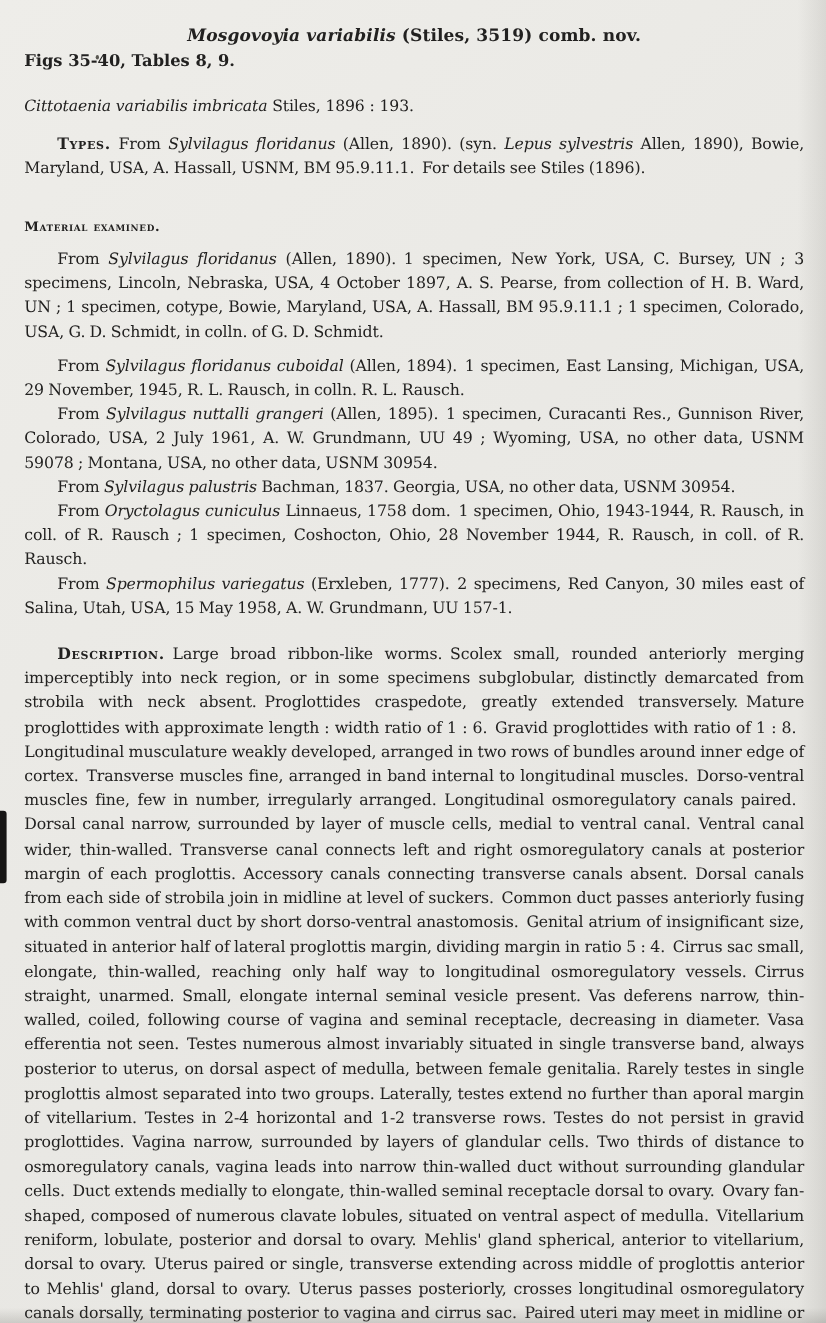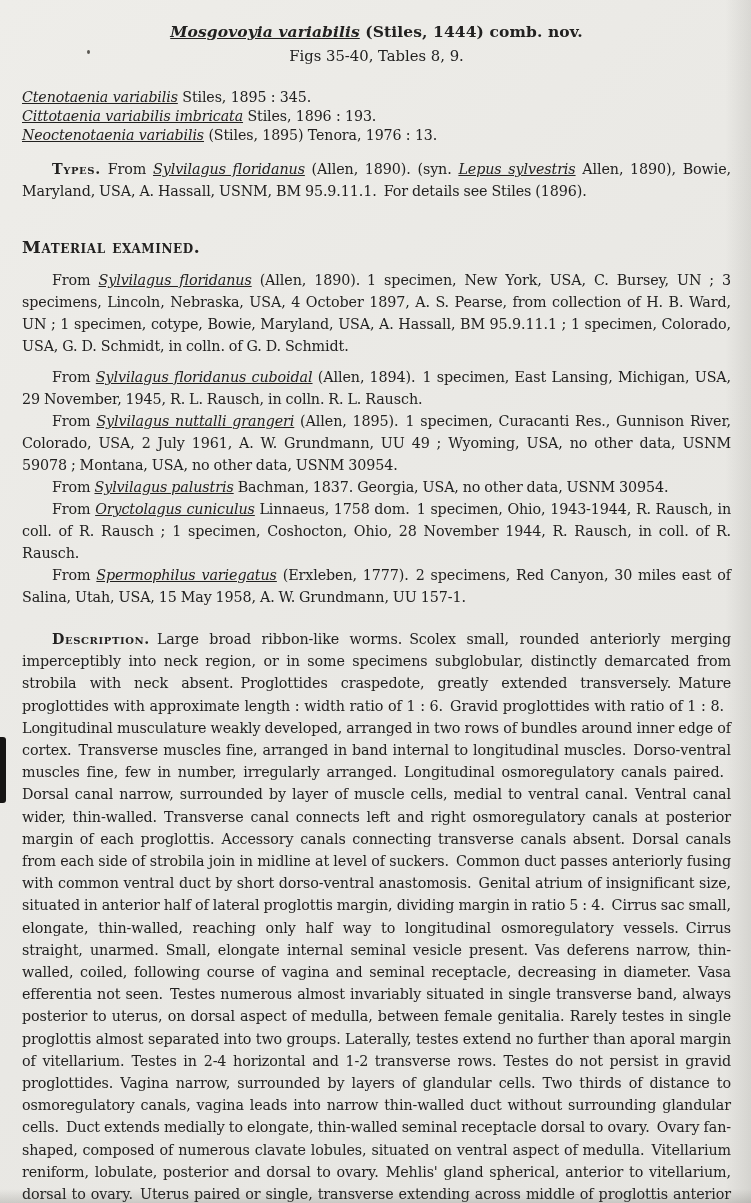--- a/index.html
+++ b/index.html
@@ -15,52 +15,53 @@
     overflow: hidden;
     background: linear-gradient(135deg, #eeede9 0%, #e9e8e4 55%, #e6e5e1 100%);
     box-sizing: border-box;
   }
   .content {
     position: relative;
     padding: 20px 20px 0 22px;
     box-sizing: border-box;
   }
   p { margin: 0; }
-  .i { font-style: italic; text-decoration: underline; }
+  .i { font-style: italic; }
   .sc { font-variant: small-caps; letter-spacing: 0.6px; font-weight: bold; }
   .title {
     text-align: center;
     font-size: 15.5px;
     font-weight: 600;
     letter-spacing: 0.1px;
     margin-top: 2px;
   }
   .subtitle {
-    text-align: center;
+    text-align: left;
     font-size: 14.8px;
     margin-top: 6px;
+    font-weight: bold;
   }
   .synonymy {
     margin-top: 24px;
     font-size: 14.2px;
     line-height: 19px;
     letter-spacing: -0.1px;
   }
   .para {
     font-size: 14.3px;
     line-height: 22px;
     letter-spacing: -0.1px;
     word-spacing: -0.5px;
     text-align: justify;
     text-indent: 30px;
   }
   .types { margin-top: 13px; }
   .heading {
     margin-top: 35px;
-    font-size: 17px;
+    font-size: 12px;
     letter-spacing: -0.1px;
   }
   .pA { margin-top: 12px; }
   .pB { margin-top: 9px; }
   .desc { margin-top: 20px; line-height: 22.2px; }
   .edge-right {
     position: absolute; top: 0; right: 0;
     width: 26px; height: 1203px;
     background: linear-gradient(to right, rgba(60,58,52,0) 0%, rgba(60,58,52,0.10) 100%);
     pointer-events: none;
@@ -84,28 +85,26 @@
     border-radius: 50%;
   }
 </style>
 </head>
 <body>
 
 <div class="page">
   <div class="content">
 
     <div class="title">
-      <span class="i">Mosgovoyia variabilis</span><span> (Stiles, 1444) comb. nov.</span>
+      <span class="i">Mosgovoyia variabilis</span><span> (Stiles, 3519) comb. nov.</span>
     </div>
     <div class="subtitle">Figs 35-40, Tables 8, 9.</div>
 
     <div class="synonymy">
-      <div class="syn-line"><span class="i">Ctenotaenia variabilis</span><span> Stiles, 1895 : 345.</span></div>
       <div class="syn-line"><span class="i">Cittotaenia variabilis imbricata</span><span> Stiles, 1896 : 193.</span></div>
-      <div class="syn-line"><span class="i">Neoctenotaenia variabilis</span><span> (Stiles, 1895) Tenora, 1976 : 13.</span></div>
     </div>
 
     <p class="para types"><span class="sc">Types.</span><span> From </span><span class="i">Sylvilagus floridanus</span><span> (Allen, 1890). (syn. </span><span class="i">Lepus sylvestris</span><span> Allen, 1890), Bowie, Maryland, USA, A. Hassall, USNM, BM 95.9.11.1. For details see Stiles (1896).</span></p>
 
     <div class="heading">
       <span class="sc">Material examined.</span>
     </div>
 
     <p class="para pA"><span>From </span><span class="i">Sylvilagus floridanus</span><span> (Allen, 1890). 1 specimen, New York, USA, C. Bursey, UN ; 3 specimens, Lincoln, Nebraska, USA, 4 October 1897, A. S. Pearse, from collection of H. B. Ward, UN ; 1 specimen, cotype, Bowie, Maryland, USA, A. Hassall, BM 95.9.11.1 ; 1 specimen, Colorado, USA, G. D. Schmidt, in colln. of G. D. Schmidt.</span></p>
     <p class="para pB"><span>From </span><span class="i">Sylvilagus floridanus cuboidal</span><span> (Allen, 1894). 1 specimen, East Lansing, Michigan, USA, 29 November, 1945, R. L. Rausch, in colln. R. L. Rausch.</span></p>

